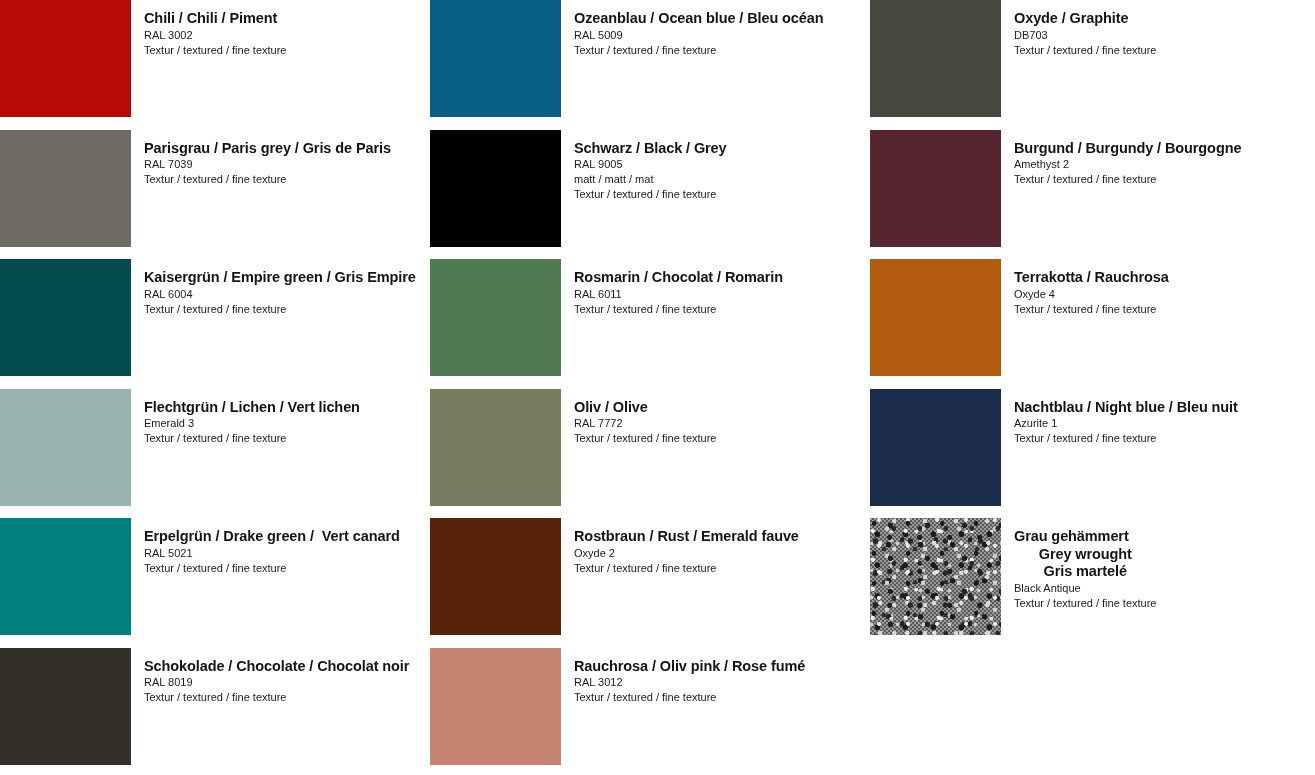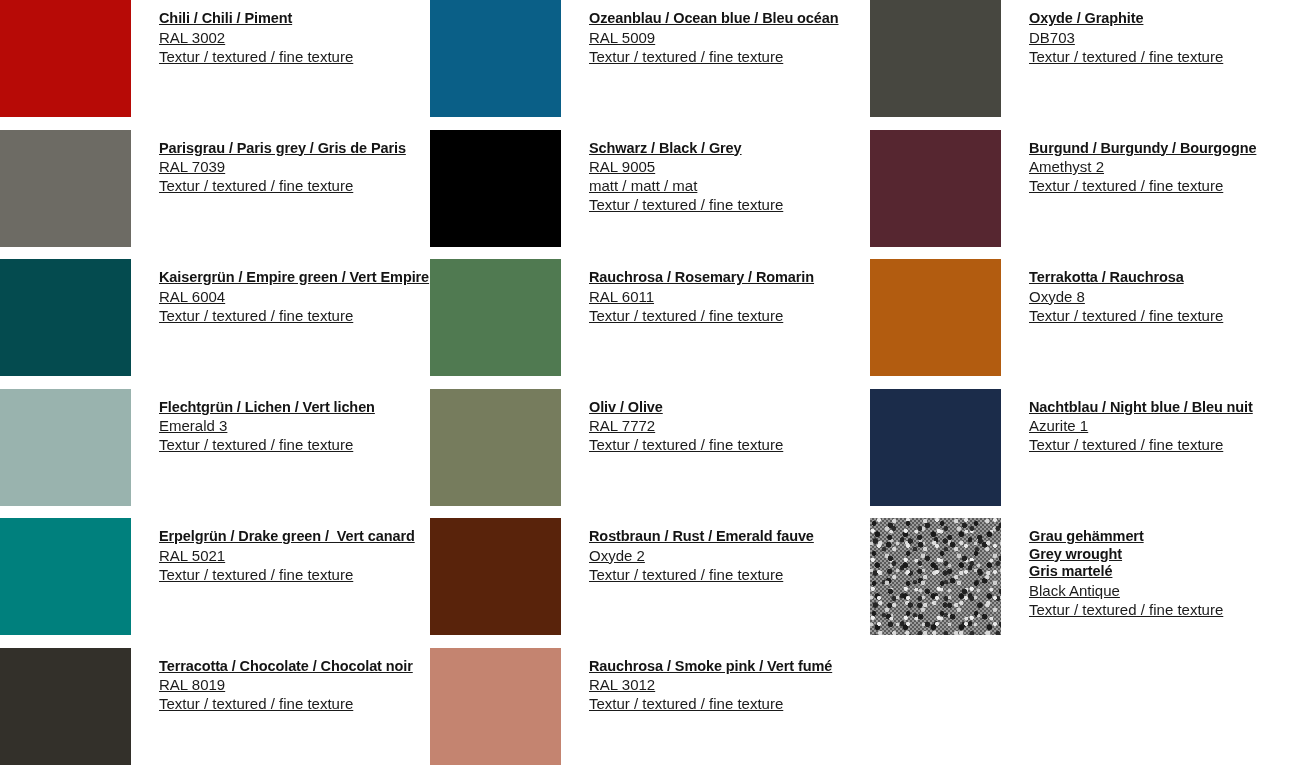--- a/index.html
+++ b/index.html
@@ -78,38 +78,37 @@
       repeating-conic-gradient(#5a5a5a 0% 25%, #9a9a9a 0% 50%);
     background-size:
       34px 30px, 29px 26px, 37px 33px, 31px 28px, 26px 35px,
       33px 29px, 28px 31px, 36px 27px, 30px 34px, 25px 29px,
       35px 32px, 27px 30px, 32px 36px, 29px 25px, 34px 28px,
       31px 33px, 26px 27px,
       4px 4px;
   }
 
   .info {
-    padding-left: 28px;
+    padding-left: 13px;
     padding-top: 11px;
     line-height: 1.0;
-    text-decoration: underline;
   }
 
   .name {
     font-weight: bold;
     font-size: 14.5px;
     letter-spacing: -0.1px;
     color: #141414;
     margin: 0 0 4px 0;
     white-space: pre;
   }
-  .name + .name { margin-top: -1px; }
+  .name + .name { margin-top: -1px; text-align: center; }
 
   .line {
-    font-size: 15px;
+    font-size: 11px;
     font-weight: normal;
     color: #1b1b1b;
     margin: 0 0 4px 0;
     white-space: pre;
   }
 
   
   .entry.tall .info { padding-top: 11px; }
 </style>
 </head>
@@ -162,38 +161,38 @@
         <div class="swatch" style="background: rgb(86, 38, 48);"></div>
         <div class="info">
           <div class="name">Burgund / Burgundy / Bourgogne</div>
           <div class="line">Amethyst 2</div>
           <div class="line">Textur / textured / fine texture</div>
         </div>
       </div>
       <div class="entry col-a">
         <div class="swatch" style="background: rgb(4, 75, 79);"></div>
         <div class="info">
-          <div class="name">Kaisergrün / Empire green / Vert Empire</div>
+          <div class="name">Kaisergrün / Empire green / Gris Empire</div>
           <div class="line">RAL 6004</div>
           <div class="line">Textur / textured / fine texture</div>
         </div>
       </div>
       <div class="entry col-b">
         <div class="swatch" style="background: rgb(80, 122, 81);"></div>
         <div class="info">
-          <div class="name">Rauchrosa / Rosemary / Romarin</div>
+          <div class="name">Rosmarin / Chocolat / Romarin</div>
           <div class="line">RAL 6011</div>
           <div class="line">Textur / textured / fine texture</div>
         </div>
       </div>
       <div class="entry col-c">
         <div class="swatch" style="background: rgb(178, 92, 16);"></div>
         <div class="info">
           <div class="name">Terrakotta / Rauchrosa</div>
-          <div class="line">Oxyde 8</div>
+          <div class="line">Oxyde 4</div>
           <div class="line">Textur / textured / fine texture</div>
         </div>
       </div>
       <div class="entry col-a">
         <div class="swatch" style="background: rgb(153, 179, 174);"></div>
         <div class="info">
           <div class="name">Flechtgrün / Lichen / Vert lichen</div>
           <div class="line">Emerald 3</div>
           <div class="line">Textur / textured / fine texture</div>
         </div>
@@ -236,28 +235,28 @@
           <div class="name">Grau gehämmert</div>
           <div class="name">Grey wrought</div>
           <div class="name">Gris martelé</div>
           <div class="line">Black Antique</div>
           <div class="line">Textur / textured / fine texture</div>
         </div>
       </div>
       <div class="entry col-a">
         <div class="swatch" style="background: rgb(51, 48, 42);"></div>
         <div class="info">
-          <div class="name">Terracotta / Chocolate / Chocolat noir</div>
+          <div class="name">Schokolade / Chocolate / Chocolat noir</div>
           <div class="line">RAL 8019</div>
           <div class="line">Textur / textured / fine texture</div>
         </div>
       </div>
       <div class="entry col-b">
         <div class="swatch" style="background: rgb(196, 132, 112);"></div>
         <div class="info">
-          <div class="name">Rauchrosa / Smoke pink / Vert fumé</div>
+          <div class="name">Rauchrosa / Oliv pink / Rose fumé</div>
           <div class="line">RAL 3012</div>
           <div class="line">Textur / textured / fine texture</div>
         </div>
       </div>
       <div class="entry col-c"></div>
     </div>
 </div>
 
 </body></html>

